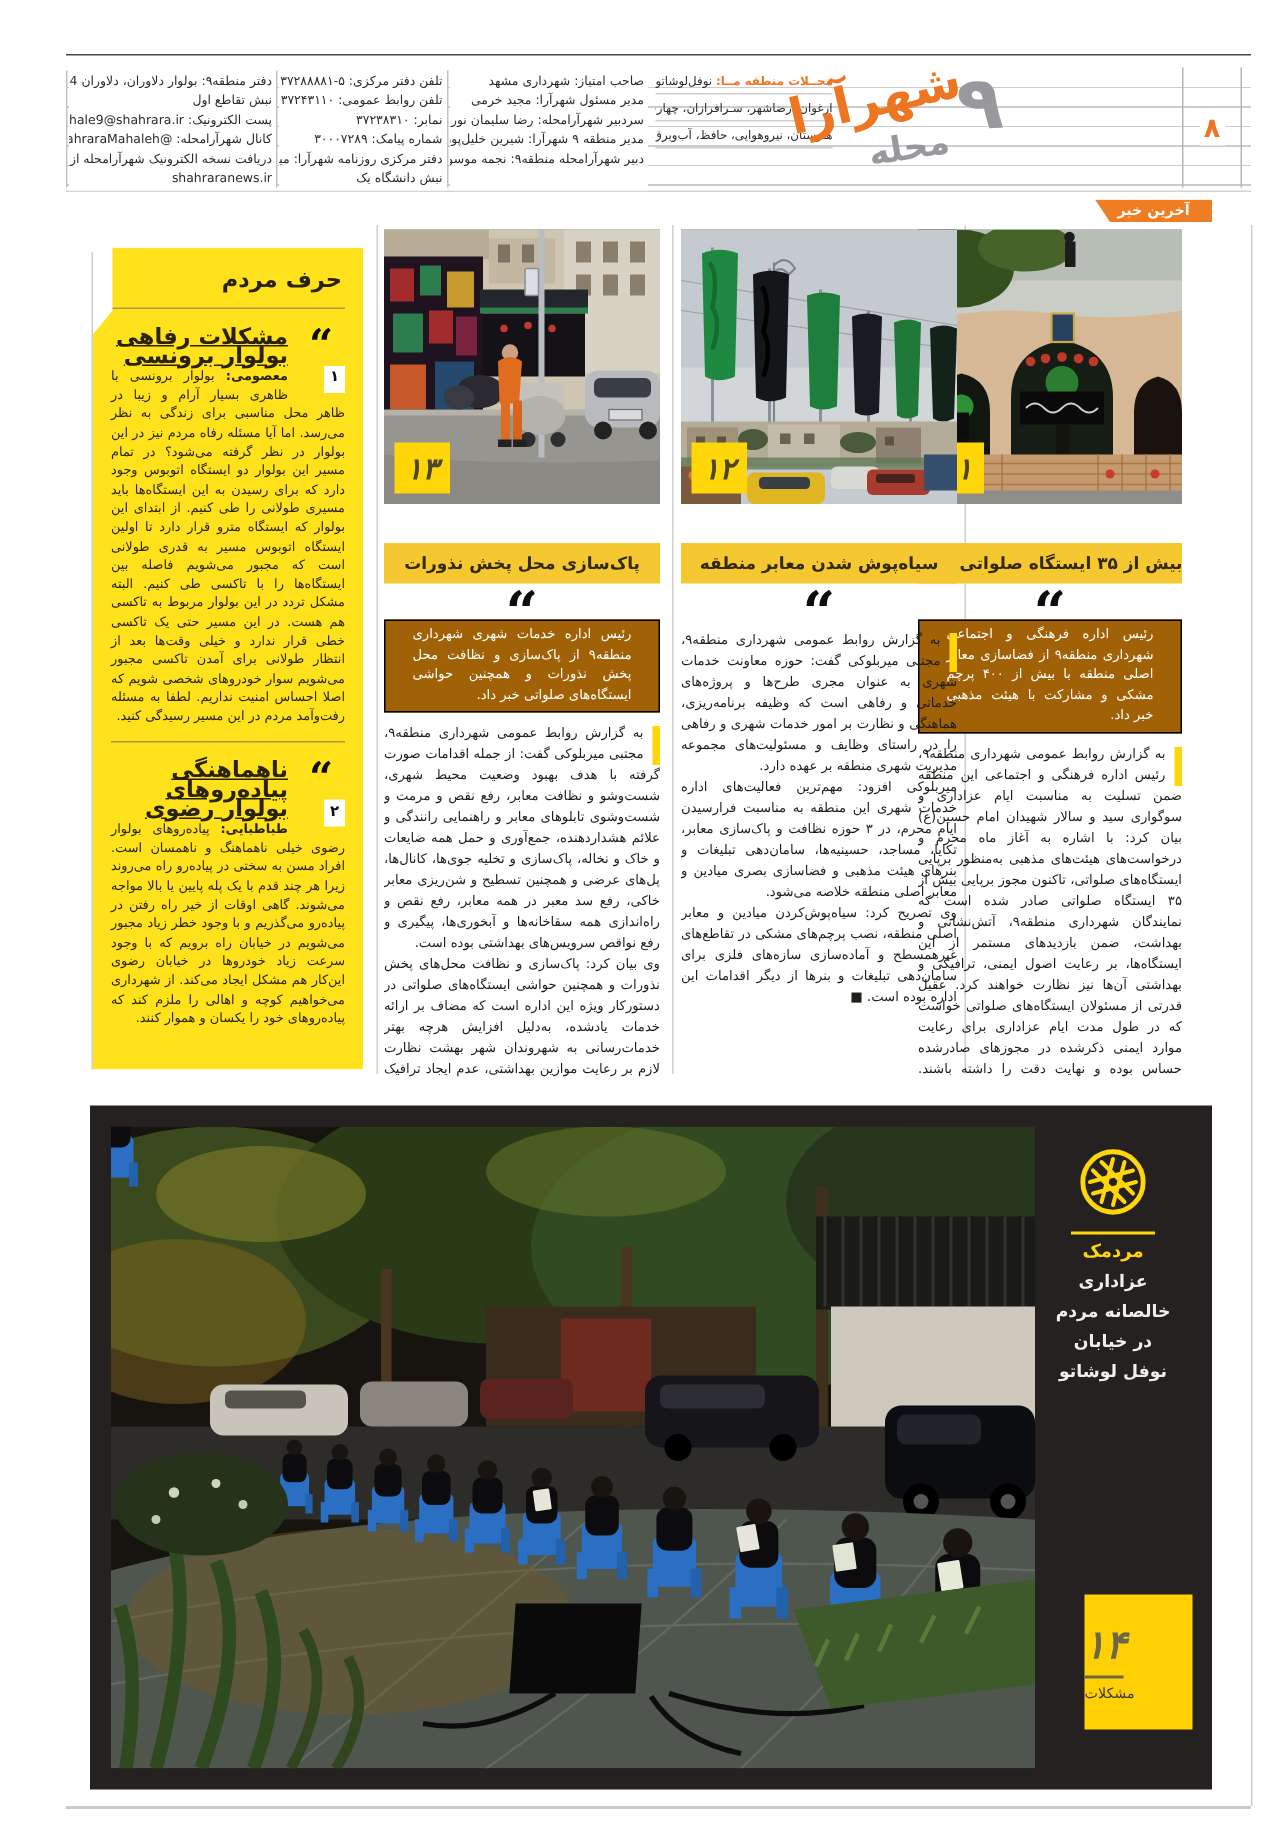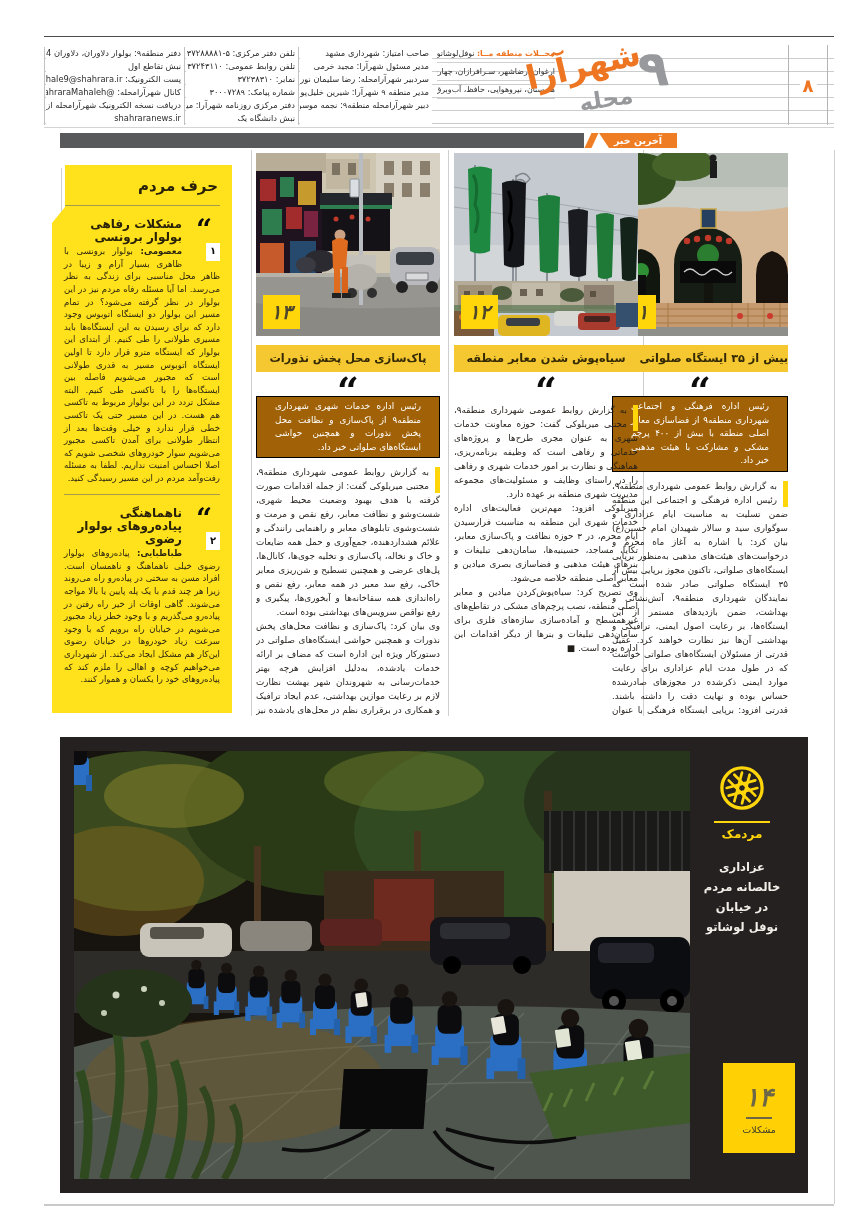--- a/index.html
+++ b/index.html
@@ -25,65 +25,65 @@
 
   .pagecell { position:absolute; left:788px; top:45px; width:40px; height:80px; border-left:1px solid #b5b5b5; border-right:1px solid #b5b5b5; display:flex; align-items:center; justify-content:center; z-index:2; }
   .pagecell span { color:#ee7623; font-size:18px; font-weight:bold; background:#fff; padding:1px 3px; }
 
   .logo { position:absolute; left:545px; top:38px; width:122px; height:90px; z-index:4; }
   .logo .lg-num  { position:absolute; right:-2px; top:2px;  font-size:50px; font-weight:bold; color:#97999c; transform:rotate(-4deg); }
   .logo .lg-main { position:absolute; right:26px; top:8px;  font-size:33px; font-weight:bold; color:#ee7623; transform:rotate(-13deg); letter-spacing:-1px; white-space:nowrap; }
   .logo .lg-sub  { position:absolute; right:34px; top:48px; font-size:23px; font-weight:bold; color:#97999c; transform:rotate(-9deg); }
 
   
-  .latestbar { position:absolute; left:60px; top:133px; width:617px; height:15px; display:flex; flex-direction:row; align-items:stretch; }
+  .latestbar { position:absolute; left:60px; top:133px; width:748px; height:15px; display:flex; flex-direction:column; align-items:stretch; }
   .lb-tab  { width:78px; background:#ef7d24; color:#fff; font-size:9.5px; font-weight:bold; line-height:15px; text-align:center; clip-path:polygon(0 0,100% 0,100% 100%,10px 100%); }
   .lb-bit  { width:7px; background:#ef7d24; transform:skewX(-25deg); margin:0 4px; }
   .lb-dark { flex:1; background:#58595b; }
 
   
   .vline { position:absolute; width:1px; background:#cfcfcf; }
   .col { position:absolute; top:153px; height:566px; overflow:hidden; }
   .col-a1 { left:612px; width:176px; }
   .col-a2 { left:454px; width:184px; }
   .col-a3 { left:256px; width:184px; }
 
   .a-photo { position:relative; width:100%; height:183px; overflow:hidden; background:#000000; }
   .a-photo svg { display:block; width:100%; height:100%; }
   .a-badge { position:absolute; left:7px; bottom:7px; width:37px; height:34px; background:#ffd60a; display:flex; align-items:center; justify-content:center; font-size:20px; font-weight:bold; font-style:italic; color:#4c462c; }
-  .a-head { margin-top:9px; height:27px; line-height:27px; background:#f5c731; text-align:center; font-size:11.3px; font-weight:bold; color:#342905; overflow:hidden; white-space:nowrap; }
+  .a-head { margin-top:26px; height:27px; line-height:27px; background:#f5c731; text-align:center; font-size:11.3px; font-weight:bold; color:#342905; overflow:hidden; white-space:nowrap; }
   .a-quote { height:22px; text-align:center; font-family:"DejaVu Serif", serif; font-weight:bold; font-size:38px; line-height:34px; color:#0d0d0d; margin-top:2px; }
   .a-lead { background:#a16207; border:1px solid #000; color:#fff; font-size:8.8px; line-height:13.5px; padding:3px 18px; text-align:justify; }
   .a-body { margin-top:7px; font-size:8.8px; line-height:14px; text-align:justify; color:#211d18; white-space:pre-line; }
   .start-mark { float:right; width:5px; height:26px; background:#ffd60a; margin-left:6px; margin-top:2px; }
 
   
-  .sidebar { position:absolute; left:52px; top:165px; width:180px; height:548px; background:#ffe11c; overflow:hidden;
+  .sidebar { position:absolute; left:62px; top:165px; width:180px; height:548px; background:#ffe11c; overflow:hidden;
              clip-path:polygon(13px 0, 100% 0, 100% 100%, 0 100%, 0 58px, 13px 42px); }
   .s-title { padding:12px 14px 6px 0; text-align:right; font-size:15px; font-weight:bold; color:#2a2208; }
   .s-intro { padding:8px 14px 10px 12px; font-size:8.6px; line-height:13px; text-align:justify; color:#2a2510; }
   .s-hr { border:0; border-top:1px solid #a59b4a; margin:4px 12px; }
   .s-item { padding:8px 12px 6px 12px; font-size:8.6px; line-height:12.6px; color:#2a2510; }
   .s-qwrap { float:right; width:32px; margin-left:6px; text-align:center; }
   .s-q { font-family:"DejaVu Serif", serif; font-weight:bold; font-size:28px; line-height:24px; color:#0d0d0d; }
   .s-num { width:14px; height:18px; margin:0 0 2px auto; background:#fff; color:#111; font-size:10px; font-weight:bold; display:flex; align-items:center; justify-content:center; }
-  .s-item h4 { font-size:12px; color:#2a2208; margin-bottom:2px; }
+  .s-item h4 { font-size:15px; color:#2a2208; margin-bottom:2px;text-decoration:underline; }
   .s-item p { text-align:justify; }
   .s-speaker { font-weight:bold; }
 
   
   .frame { position:absolute; left:60px; top:737px; width:748px; height:456px; background:#262121; }
   .bigphoto { position:absolute; left:14px; top:14px; width:616px; height:428px; overflow:hidden; }
   .bigphoto svg { display:block; width:100%; height:100%; }
   .panel { position:absolute; left:630px; top:14px; width:104px; height:428px; text-align:center; }
   .aperture { margin:14px auto 0 auto; display:block; }
   .brand-line { width:56px; height:2px; background:#ffd60a; margin:10px auto 4px auto; }
   .brand { color:#ffd60a; font-size:12px; font-weight:bold; }
-  .caption { margin:16px 10px 0 10px; color:#f2efe9; font-size:11.5px; line-height:20px; font-weight:bold; text-align:center; }
-  .badge14 { position:absolute; left:663px; top:326px; width:72px; height:90px; background:#ffd105; display:flex; flex-direction:column; align-items:center; justify-content:center; }
+  .caption { margin:3px 10px 0 10px; color:#f2efe9; font-size:11.5px; line-height:20px; font-weight:bold; text-align:center; }
+  .badge14 { position:absolute; left:663px; top:326px; width:72px; height:90px; background:#ffd105; display:flex; flex-direction:column; align-items:flex-end; justify-content:center; }
   .badge14 .b-num { font-size:26px; font-weight:bold; font-style:italic; color:#6d6647; }
   .badge14 .b-line { width:26px; height:2px; background:#6d6647; margin:5px 0; }
   .badge14 .b-label { font-size:9.5px; color:#3c3a2c; }
 
   .rule-bottom { position:absolute; left:44px; top:1204px; width:790px; height:2px; background:#c9c9c9; }
 </style>
 </head>
 <body>
 
 <div id="page">

